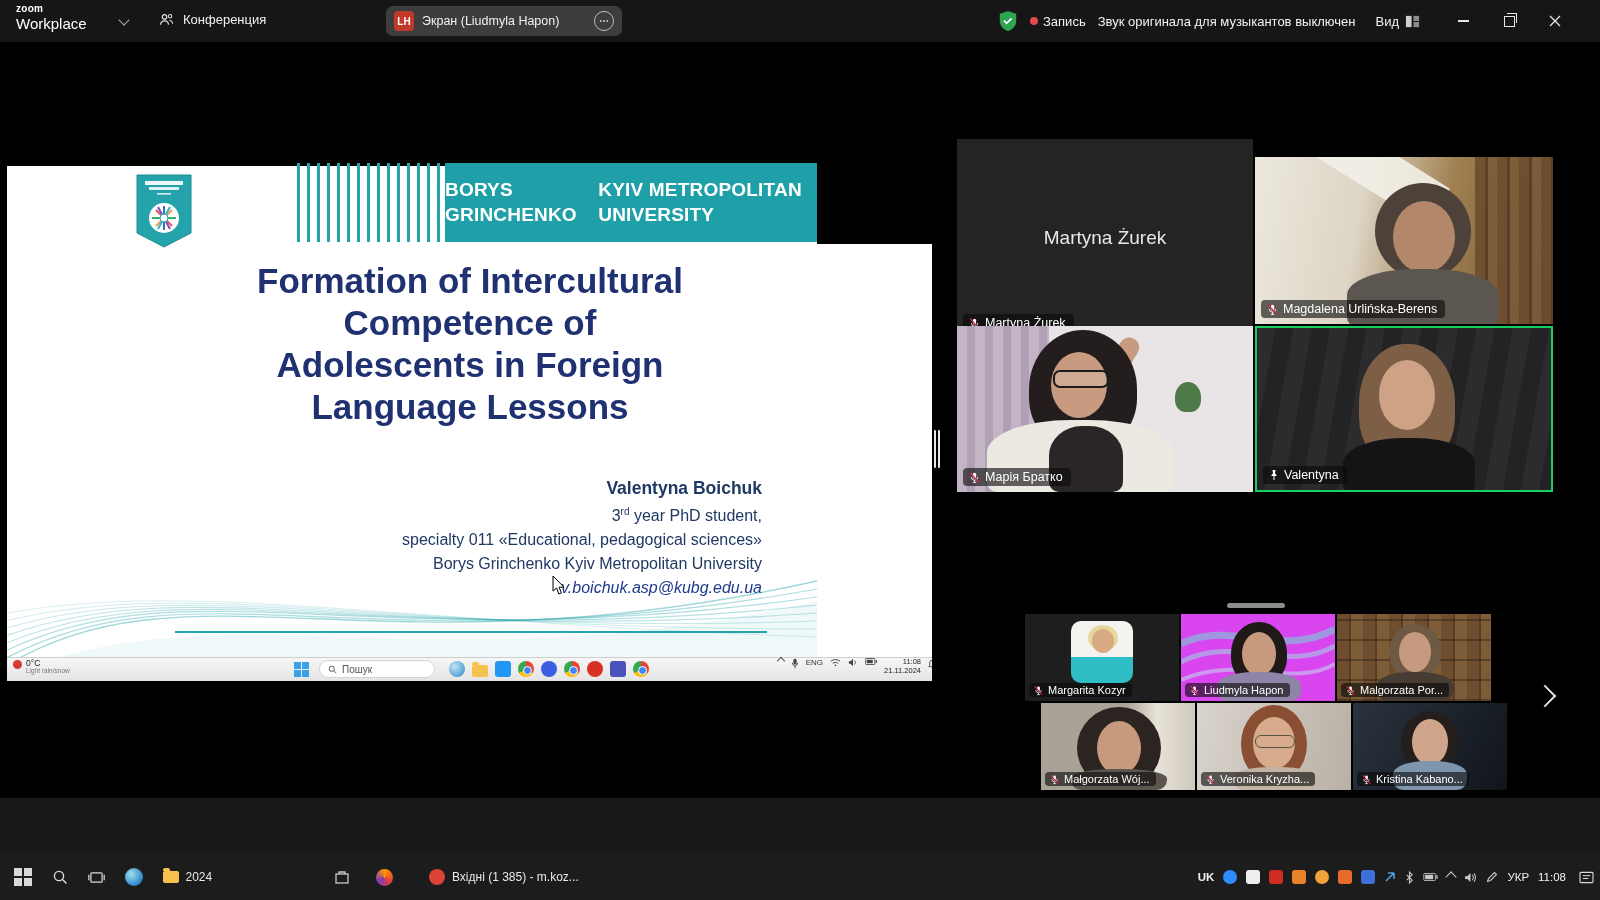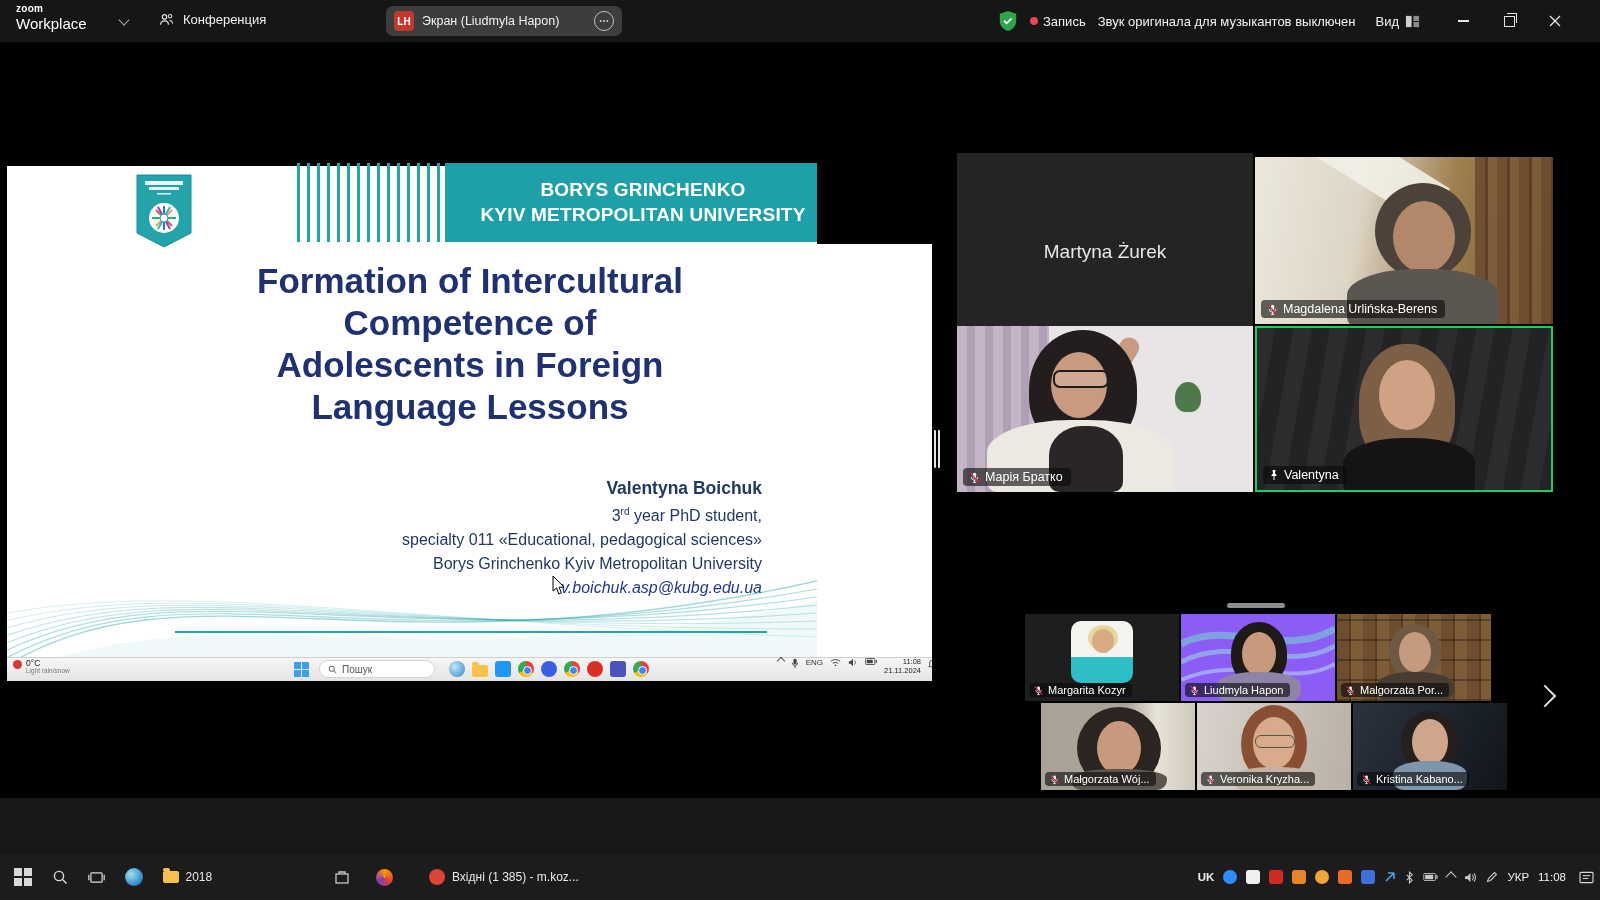--- a/index.html
+++ b/index.html
@@ -30,21 +30,21 @@
   .minbar{width:11px;height:1.6px;background:#e6e6e6}
   .restore{width:9px;height:9px;border:1.3px solid #e6e6e6;position:relative;background:#161616}
   .restore:before{content:"";position:absolute;left:2px;top:-4px;width:9px;height:9px;border:1.3px solid #e6e6e6;border-bottom:none;border-left:none}
   
   #share{position:absolute;left:7px;top:158px;width:925px;height:523px;background:#fff;overflow:hidden}
   .strip-top{position:absolute;left:0;top:0;width:925px;height:8px;background:#000}
   .corner-tr{position:absolute;left:810px;top:0;width:115px;height:86px;background:#000}
   .stripes{position:absolute;left:290px;top:5px;width:148px;height:79px;
     background:repeating-linear-gradient(90deg,#24a3ab 0 3px,transparent 3px 10px)}
   .banner{position:absolute;left:438px;top:5px;width:396px;height:79px;background:#1fa0a8;color:#fff;
-    display:flex;flex-direction:column;align-items:center;justify-content:center;line-height:1.3;
+    display:flex;align-items:center;justify-content:center;line-height:1.3;
     font-weight:700;letter-spacing:.2px}
   .banner .b1{font-size:19px}.banner .b2{font-size:19px}
   .slide-title{position:absolute;left:20px;top:102px;width:886px;text-align:center;color:#1f3170;
     font-weight:700;font-size:35px;line-height:42px}
   .author{position:absolute;right:170px;top:318px;text-align:right;color:#203864;font-size:16px;line-height:24px}
   .author .a1{font-weight:700;font-size:17.5px}
   .author sup{font-size:10px}
   .author .email{font-style:italic;color:#1f3a8c}
   .divider{position:absolute;left:168px;top:473px;width:592px;height:2px;background:#24a3ab}
   
@@ -282,21 +282,21 @@
         </svg>
     </div>
   </div>
 </div>
 
 <div id="resize">
     <i></i>
     <i></i>
   </div>
 
-<div class="tile" style="left:957px;top:153px;width:296px;height:199px">
+<div class="tile" style="left:957px;top:139px;width:296px;height:199px">
   <div class="ctr-name">Martyna Żurek</div>
   <span class="tag">
     <svg width="13" height="13" viewBox="0 0 24 24">
         <path d="M12 3a3 3 0 0 1 3 3v5a3 3 0 0 1-6 0V6a3 3 0 0 1 3-3z" fill="#fff"></path>
         <path d="M6 11a6 6 0 0 0 12 0M12 17v4M9 21h6" stroke="#fff" stroke-width="1.6" fill="none"></path>
         <line x1="4" y1="3" x2="20" y2="21" stroke="#e0254d" stroke-width="2.6"></line>
       </svg>
     <span>Martyna Żurek</span>
   </span>
 </div>
@@ -360,21 +360,21 @@
   <span class="tag sm">
     <svg width="11" height="11" viewBox="0 0 24 24">
         <path d="M12 3a3 3 0 0 1 3 3v5a3 3 0 0 1-6 0V6a3 3 0 0 1 3-3z" fill="#fff"></path>
         <path d="M6 11a6 6 0 0 0 12 0M12 17v4M9 21h6" stroke="#fff" stroke-width="1.6" fill="none"></path>
         <line x1="4" y1="3" x2="20" y2="21" stroke="#e0254d" stroke-width="2.6"></line>
       </svg>
     <span>Margarita Kozyr</span>
   </span>
 </div>
 
-<div class="tile" style="left:1181px;top:614px;width:154px;height:87px;background:#8b5cf6">
+<div class="tile" style="left:1181px;top:614px;width:154px;height:87px;background:#d946ef">
   <svg class="abs" style="left:0;top:0" width="154" height="87" viewBox="0 0 154 87">
     <path d="M0 30 C50 5 100 45 154 15" stroke="#79cfd2" stroke-width="7" fill="none" opacity=".6"></path>
     <path d="M0 48 C55 20 105 60 154 32" stroke="#9adde0" stroke-width="5" fill="none" opacity=".55"></path>
     <path d="M0 66 C60 40 110 75 154 50" stroke="#bce9eb" stroke-width="4" fill="none" opacity=".5"></path>
   </svg>
   <div class="head" style="left:50px;top:8px;width:56px;height:62px;background:#1f1a18;border-radius:50% 50% 42% 42%"></div>
   <div class="head" style="left:61px;top:18px;width:34px;height:44px;background:#c79a7d"></div>
   <div class="torso" style="left:36px;top:58px;width:84px;height:29px;background:#8f84a8"></div>
   <span class="tag sm">
     <svg width="11" height="11" viewBox="0 0 24 24">
@@ -484,21 +484,21 @@
         <line x1="10.5" y1="10.5" x2="14.5" y2="14.5" stroke="#d9d9d9" stroke-width="1.4"></line>
       </svg>
     <svg width="17" height="15" viewBox="0 0 18 16">
         <rect x="3" y="3" width="12" height="10" rx="1" stroke="#d9d9d9" stroke-width="1.3" fill="none"></rect>
         <line x1="0.8" y1="5" x2="0.8" y2="11" stroke="#d9d9d9" stroke-width="1.3"></line>
         <line x1="17.2" y1="5" x2="17.2" y2="11" stroke="#d9d9d9" stroke-width="1.3"></line>
       </svg>
     <span style="width:18px;height:18px;border-radius:50%;background:radial-gradient(circle at 35% 35%,#9fe0f0,#2f86c7 70%)"></span>
     <span class="tkbtn" style="padding:0">
       <span class="folder" style="margin-top:0"></span>
-      <span>2018</span>
+      <span>2024</span>
     </span>
   </div>
 
   <div class="tkrow" style="left:334px;gap:26px">
     <svg width="16" height="16" viewBox="0 0 16 16">
         <rect x="2" y="5" width="12" height="9" stroke="#c9c9c9" stroke-width="1.3" fill="none"></rect>
         <path d="M5 5V3h6v2" stroke="#c9c9c9" stroke-width="1.3" fill="none"></path>
       </svg>
     <span style="width:17px;height:17px;border-radius:50%;background:conic-gradient(#ff9500,#e8403a,#7a3ab8,#ff9500)"></span>
     <span class="tkbtn" style="max-width:178px">

